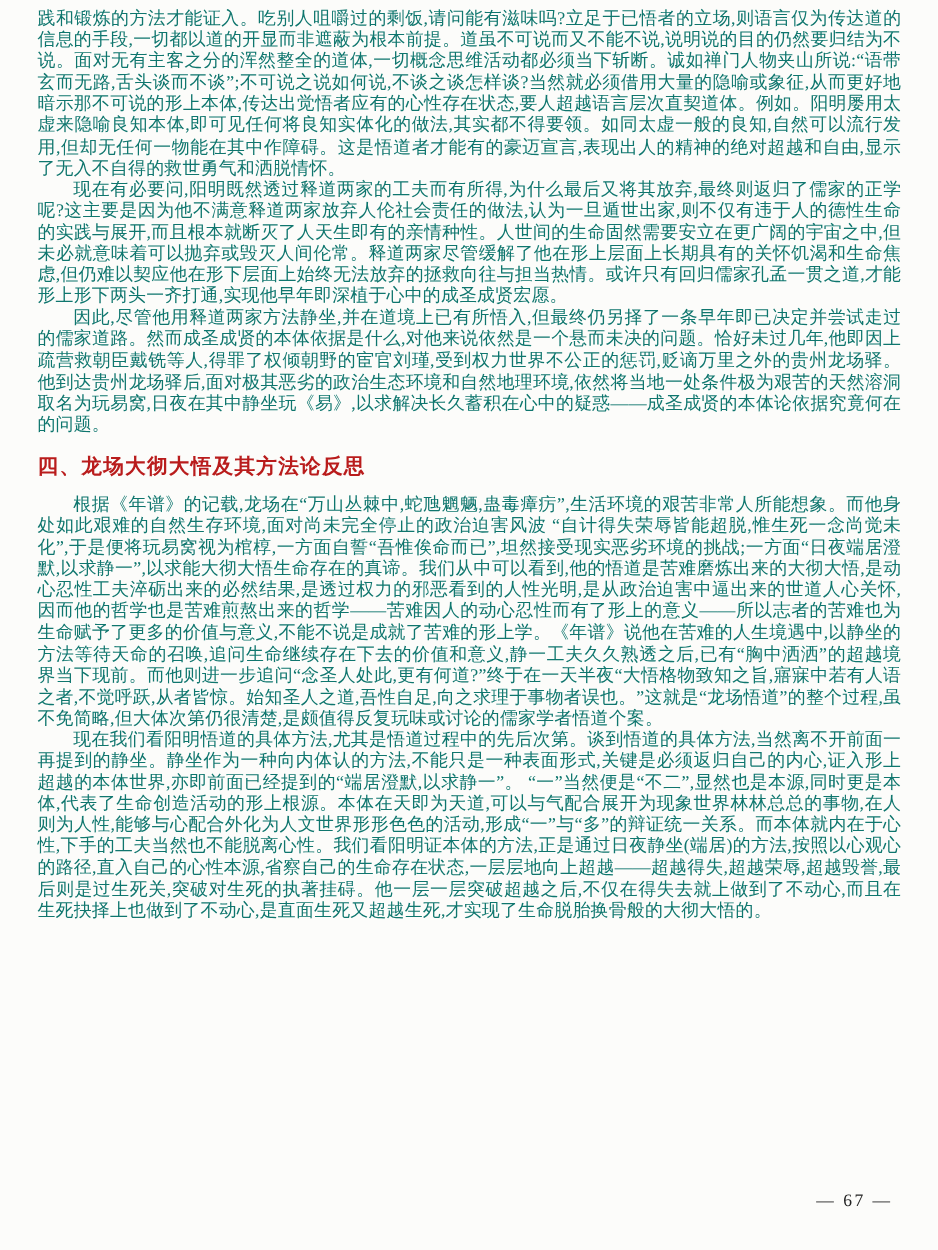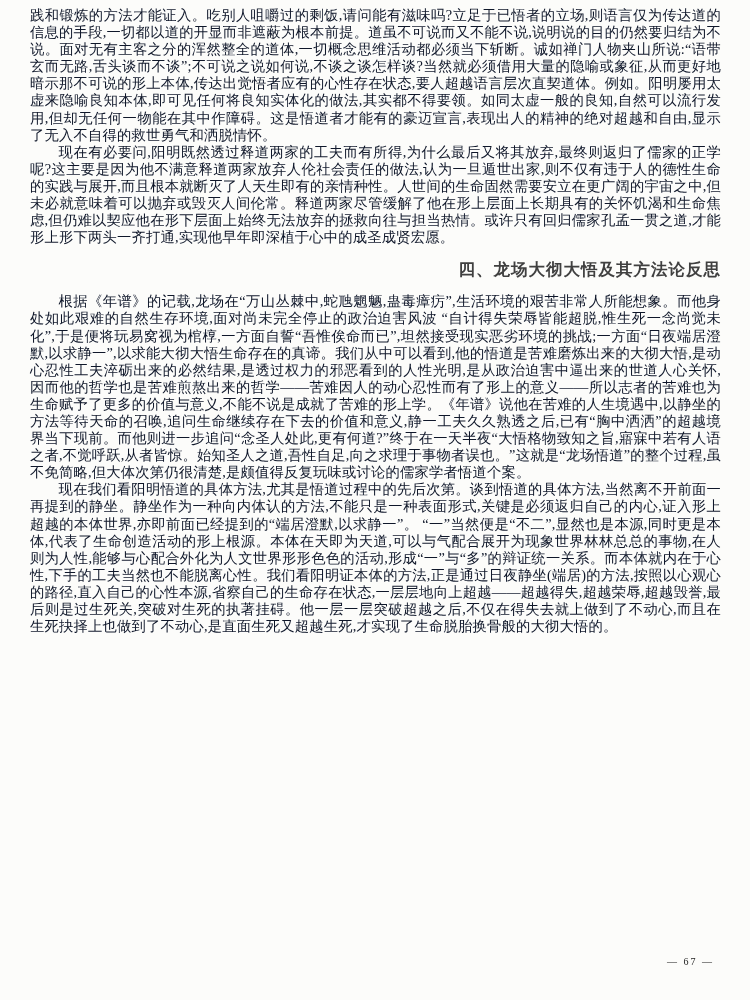--- a/index.html
+++ b/index.html
@@ -26,54 +26,55 @@
     padding: 7px 29px 0 30px;
   }
   .para {
     margin: 0;
     font-size: 14.3px;
     line-height: 17.1px;
     text-align: justify;
     text-justify: inter-ideograph;
     letter-spacing: 0.2px;
     word-break: break-all;
-    color: #0f172a;
+    color: #0f766e;
   }
   .para.indent {
     text-indent: 2em;
   }
   .heading {
     margin: 13px 0 12px 0;
-    text-align: right;
+    text-align: left;
     font-size: 16.5px;
     font-weight: bold;
     line-height: 22px;
     letter-spacing: 1px;
-    color: #404040;
+    color: #b91c1c;
   }
   .footer {
     position: absolute;
     right: 36px;
     top: 953px;
-    font-size: 10px;
+    font-size: 14px;
     line-height: 18px;
     color: #222;
     letter-spacing: 2px;
     font-family: "Liberation Serif", "DejaVu Serif", serif;
   }
 </style>
 </head>
 <body>
 
 <div class="page">
 
   <p class="para">践和锻炼的方法才能证入。吃别人咀嚼过的剩饭,请问能有滋味吗?立足于已悟者的立场,则语言仅为传达道的信息的手段,一切都以道的开显而非遮蔽为根本前提。道虽不可说而又不能不说,说明说的目的仍然要归结为不说。面对无有主客之分的浑然整全的道体,一切概念思维活动都必须当下斩断。诚如禅门人物夹山所说:“语带玄而无路,舌头谈而不谈”;不可说之说如何说,不谈之谈怎样谈?当然就必须借用大量的隐喻或象征,从而更好地暗示那不可说的形上本体,传达出觉悟者应有的心性存在状态,要人超越语言层次直契道体。例如。阳明屡用太虚来隐喻良知本体,即可见任何将良知实体化的做法,其实都不得要领。如同太虚一般的良知,自然可以流行发用,但却无任何一物能在其中作障碍。这是悟道者才能有的豪迈宣言,表现出人的精神的绝对超越和自由,显示了无入不自得的救世勇气和洒脱情怀。</p>
 
   <p class="para indent">现在有必要问,阳明既然透过释道两家的工夫而有所得,为什么最后又将其放弃,最终则返归了儒家的正学呢?这主要是因为他不满意释道两家放弃人伦社会责任的做法,认为一旦遁世出家,则不仅有违于人的德性生命的实践与展开,而且根本就断灭了人天生即有的亲情种性。人世间的生命固然需要安立在更广阔的宇宙之中,但未必就意味着可以抛弃或毁灭人间伦常。释道两家尽管缓解了他在形上层面上长期具有的关怀饥渴和生命焦虑,但仍难以契应他在形下层面上始终无法放弃的拯救向往与担当热情。或许只有回归儒家孔孟一贯之道,才能形上形下两头一齐打通,实现他早年即深植于心中的成圣成贤宏愿。</p>
 
+  <p class="para indent">因此,尽管他用释道两家方法静坐,并在道境上已有所悟入,但最终仍另择了一条早年即已决定并尝试走过的儒家道路。然而成圣成贤的本体依据是什么,对他来说依然是一个悬而未决的问题。恰好未过几年,他即因上疏营救朝臣戴铣等人,得罪了权倾朝野的宦官刘瑾,受到权力世界不公正的惩罚,贬谪万里之外的贵州龙场驿。他到达贵州龙场驿后,面对极其恶劣的政治生态环境和自然地理环境,依然将当地一处条件极为艰苦的天然溶洞取名为玩易窝,日夜在其中静坐玩《易》,以求解决长久蓄积在心中的疑惑——成圣成贤的本体论依据究竟何在的问题。</p>
 
   <h2 class="heading">四、龙场大彻大悟及其方法论反思</h2>
 
   <p class="para indent">根据《年谱》的记载,龙场在“万山丛棘中,蛇虺魍魉,蛊毒瘴疠”,生活环境的艰苦非常人所能想象。而他身处如此艰难的自然生存环境,面对尚未完全停止的政治迫害风波 “自计得失荣辱皆能超脱,惟生死一念尚觉未化”,于是便将玩易窝视为棺椁,一方面自誓“吾惟俟命而已”,坦然接受现实恶劣环境的挑战;一方面“日夜端居澄默,以求静一”,以求能大彻大悟生命存在的真谛。我们从中可以看到,他的悟道是苦难磨炼出来的大彻大悟,是动心忍性工夫淬砺出来的必然结果,是透过权力的邪恶看到的人性光明,是从政治迫害中逼出来的世道人心关怀,因而他的哲学也是苦难煎熬出来的哲学——苦难因人的动心忍性而有了形上的意义——所以志者的苦难也为生命赋予了更多的价值与意义,不能不说是成就了苦难的形上学。《年谱》说他在苦难的人生境遇中,以静坐的方法等待天命的召唤,追问生命继续存在下去的价值和意义,静一工夫久久熟透之后,已有“胸中洒洒”的超越境界当下现前。而他则进一步追问“念圣人处此,更有何道?”终于在一天半夜“大悟格物致知之旨,寤寐中若有人语之者,不觉呼跃,从者皆惊。始知圣人之道,吾性自足,向之求理于事物者误也。”这就是“龙场悟道”的整个过程,虽不免简略,但大体次第仍很清楚,是颇值得反复玩味或讨论的儒家学者悟道个案。</p>
 
   <p class="para indent">现在我们看阳明悟道的具体方法,尤其是悟道过程中的先后次第。谈到悟道的具体方法,当然离不开前面一再提到的静坐。静坐作为一种向内体认的方法,不能只是一种表面形式,关键是必须返归自己的内心,证入形上超越的本体世界,亦即前面已经提到的“端居澄默,以求静一”。 “一”当然便是“不二”,显然也是本源,同时更是本体,代表了生命创造活动的形上根源。本体在天即为天道,可以与气配合展开为现象世界林林总总的事物,在人则为人性,能够与心配合外化为人文世界形形色色的活动,形成“一”与“多”的辩证统一关系。而本体就内在于心性,下手的工夫当然也不能脱离心性。我们看阳明证本体的方法,正是通过日夜静坐(端居)的方法,按照以心观心的路径,直入自己的心性本源,省察自己的生命存在状态,一层层地向上超越——超越得失,超越荣辱,超越毁誉,最后则是过生死关,突破对生死的执著挂碍。他一层一层突破超越之后,不仅在得失去就上做到了不动心,而且在生死抉择上也做到了不动心,是直面生死又超越生死,才实现了生命脱胎换骨般的大彻大悟的。</p>
 
 
   <div class="footer">— 67 —</div>
 

